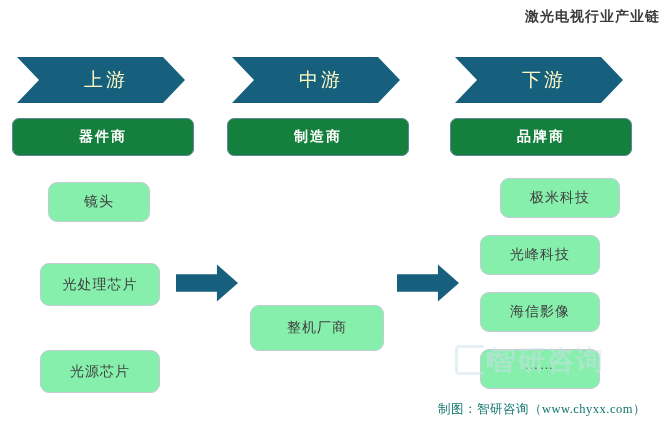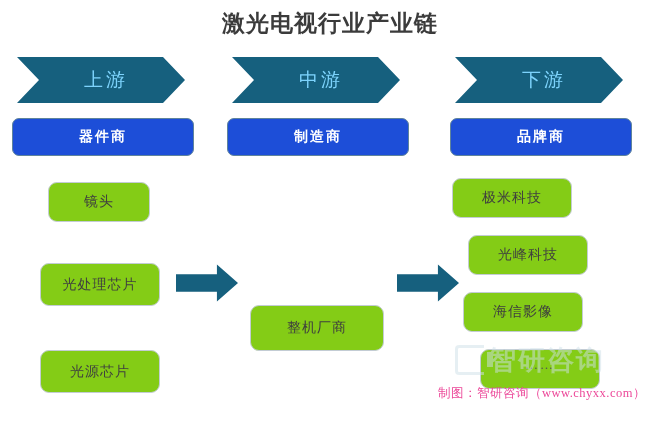--- a/index.html
+++ b/index.html
@@ -15,80 +15,80 @@
     font-family: "Liberation Serif", "DejaVu Serif", serif;
     color: #3a3a3a;
   }
 
   
   .title {
     position: absolute;
     top: 8px;
     left: 0;
     width: 660px;
-    text-align: center;
+    text-align: right;
     font-family: "Liberation Sans", "DejaVu Sans", sans-serif;
     font-weight: bold;
-    font-size: 23px;
+    font-size: 14px;
     letter-spacing: 1px;
     color: #3b3b3b;
   }
 
   
   .stage {
     position: absolute;
     inset: 0;
   }
 
   
   .chevron {
     position: absolute;
     height: 46px;
     background: #16607e;
-    color: #7dd3fc;
+    color: #fef9c3;
     font-family: Liberation Mono, monospace;
     font-size: 19px;
     letter-spacing: 3px;
     display: flex;
     align-items: center;
     justify-content: center;
     -webkit-clip-path: polygon(0 0, calc(100% - 22px) 0, 100% 50%, calc(100% - 22px) 100%, 0 100%, 22px 50%);
     clip-path: polygon(0 0, calc(100% - 22px) 0, 100% 50%, calc(100% - 22px) 100%, 0 100%, 22px 50%);
   }
   .chevron span { padding-left: 10px; }
 
   .chev-1 { left: 17px;  top: 57px; width: 168px; }
   .chev-2 { left: 232px; top: 57px; width: 168px; }
   .chev-3 { left: 455px; top: 57px; width: 168px; }
 
   
   .role {
     position: absolute;
     height: 36px;
-    background: #1d4ed8;
+    background: #15803d;
     border: 1px solid #5f849c;
     border-radius: 7px;
     color: #ffffff;
     font-family: "Liberation Serif", "DejaVu Serif", serif;
     font-weight: bold;
     font-size: 14px;
     letter-spacing: 2px;
     display: flex;
     align-items: center;
     justify-content: center;
     top: 118px;
   }
   .role-1 { left: 12px;  width: 180px; }
   .role-2 { left: 227px; width: 180px; }
   .role-3 { left: 450px; width: 180px; }
 
   
   .node {
     position: absolute;
-    background: #84cc16;
+    background: #86efac;
     border: 1px solid #c3ccd4;
     border-radius: 9px;
     font-family: "Liberation Serif", "DejaVu Serif", serif;
     font-size: 14px;
     letter-spacing: 1px;
     color: #3f3f3f;
     display: flex;
     align-items: center;
     justify-content: center;
   }
@@ -96,23 +96,23 @@
   
   .n-l1 { left: 48px; top: 182px; width: 100px; height: 38px; }
   .n-l2 { left: 40px; top: 263px; width: 118px; height: 41px; }
   .n-l3 { left: 40px; top: 350px; width: 118px; height: 41px; text-align: center; }
 
   
   .n-m1 { left: 250px; top: 219px; width: 132px; height: 44px; }
   .n-m2 { left: 250px; top: 305px; width: 132px; height: 44px; }
 
   
-  .n-r1 { left: 452px; top: 178px; width: 118px; height: 38px; }
-  .n-r2 { left: 468px; top: 235px; width: 118px; height: 38px; }
-  .n-r3 { left: 463px; top: 292px; width: 118px; height: 38px; }
+  .n-r1 { left: 500px; top: 178px; width: 118px; height: 38px; }
+  .n-r2 { left: 480px; top: 235px; width: 118px; height: 38px; }
+  .n-r3 { left: 480px; top: 292px; width: 118px; height: 38px; }
   .n-r4 { left: 480px; top: 349px; width: 118px; height: 38px; }
   .n-r4 .dots { font-size: 13px; letter-spacing: 2px; color: #555; position: relative; top: -4px; }
 
   
   .arrow {
     position: absolute;
     width: 62px;
     height: 40px;
     background: #16607e;
     -webkit-clip-path: polygon(0 28%, 66% 28%, 66% 4%, 100% 50%, 66% 96%, 66% 72%, 0 72%);
@@ -167,24 +167,24 @@
     color: #d3e2ea;
     letter-spacing: 3.5px;
     margin-top: 3px;
     font-family: "Liberation Sans", "DejaVu Sans", sans-serif;
   }
 
   
   .credit {
     position: absolute;
     right: 14px;
-    bottom: 24px;
+    bottom: 8px;
     font-family: "Liberation Serif", "DejaVu Serif", serif;
     font-size: 12.5px;
-    color: #ec4899;
+    color: #0f766e;
     letter-spacing: 0.5px;
   }
 </style>
 </head>
 <body>
 
 <div class="title">激光电视行业产业链</div>
 
 <div class="stage">
 

